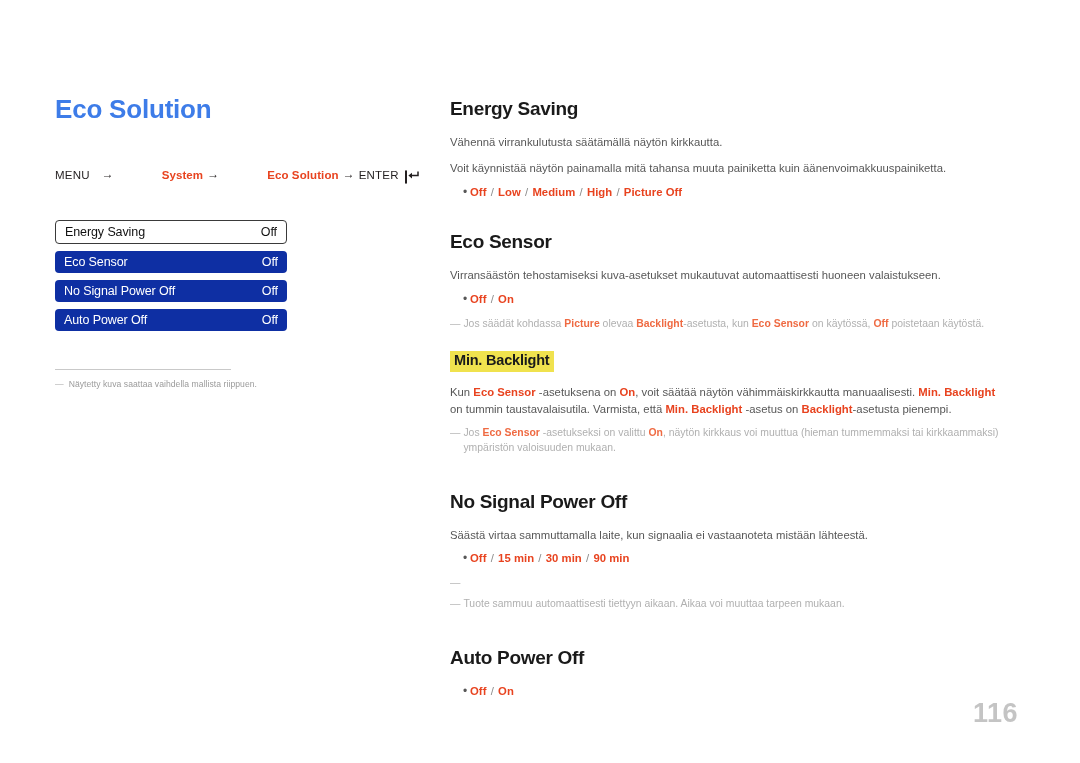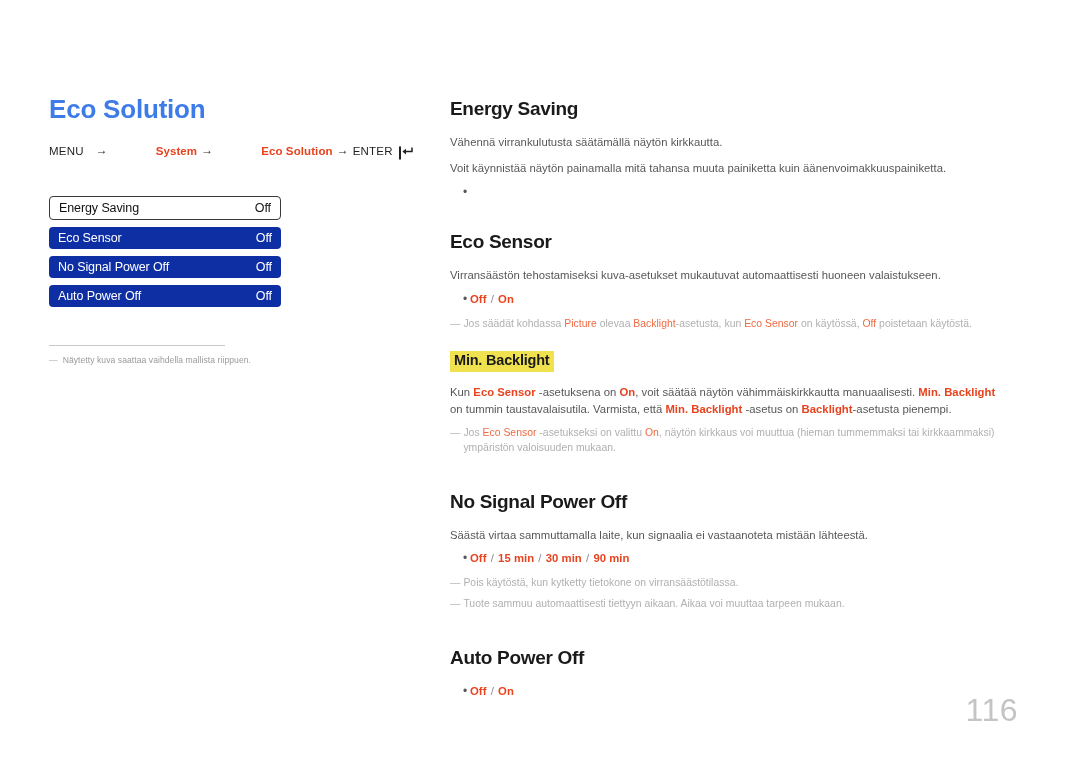--- a/index.html
+++ b/index.html
@@ -12,36 +12,36 @@
     height: 763px;
     position: relative;
     font-family: "Liberation Sans", sans-serif;
     color: #231f20;
     overflow: hidden;
   }
 
   
   #left-col {
     position: absolute;
-    left: 49px;
+    left: 55px;
     top: 95px;
     width: 350px;
   }
   #page-title {
     font-size: 26px;
     font-weight: bold;
     color: #3d7ce8;
     letter-spacing: -0.2px;
     line-height: 1.1;
     margin: 0;
   }
 
   
   #breadcrumb {
-    margin-top: 20px;
+    margin-top: 44px;
     font-size: 11.5px;
     color: #231f20;
     white-space: nowrap;
     display: flex;
     align-items: center;
     gap: 3px;
   }
   #breadcrumb .bc-text { letter-spacing: 0.2px; }
   #breadcrumb .bc-orange {
     color: #e8431f;
@@ -213,36 +213,36 @@
   .note-dash {
     flex: 0 0 auto;
     color: #b8b8b8;
     padding-right: 4px;
     font-size: 10.4px;
     letter-spacing: -1px;
   }
   .note-text { letter-spacing: 0.02px; }
   .note-text b {
     color: #ef6a42;
-    font-weight: normal;
+    font-weight: bold;
   }
 
   .gap-sm { height: 14px; }
   .gap-md { height: 22px; }
   .gap-lg { height: 30px; }
 
   
   #page-number {
     position: absolute;
     right: 62px;
     bottom: 34px;
-    font-size: 32px;
+    font-size: 27px;
     color: #c4c4c4;
     letter-spacing: 0.5px;
-    font-weight: normal;
+    font-weight: bold;
   }
 </style>
 </head>
 <body>
 
 <div id="left-col">
 
   <h1 id="page-title">Eco Solution</h1>
 
   <div id="breadcrumb">
@@ -294,20 +294,21 @@
 </div>
 
 <div id="right-col">
 
   <div class="section">
     <h2 class="sec-head">Energy Saving</h2>
     <p class="para">Vähennä virrankulutusta säätämällä näytön kirkkautta.</p>
     <p class="para tight">Voit käynnistää näytön painamalla mitä tahansa muuta painiketta kuin äänenvoimakkuuspainiketta.</p>
     <div class="bullet-row">
       <span class="bullet-dot">•</span>
+      <span class="bullet-text"><span>Off</span><span class="sep"> / </span><span>Low</span><span class="sep"> / </span><span>Medium</span><span class="sep"> / </span><span>High</span><span class="sep"> / </span><span>Picture Off</span></span>
     </div>
   </div>
 
   <div class="gap-md"></div>
 
   <div class="section">
     <h2 class="sec-head">Eco Sensor</h2>
     <p class="para tight">Virransäästön tehostamiseksi kuva-asetukset mukautuvat automaattisesti huoneen valaistukseen.</p>
     <div class="bullet-row">
       <span class="bullet-dot">•</span>
@@ -334,21 +335,20 @@
 
   <div class="section">
     <h2 class="sec-head">No Signal Power Off</h2>
     <p class="para tight">Säästä virtaa sammuttamalla laite, kun signaalia ei vastaanoteta mistään lähteestä.</p>
     <div class="bullet-row">
       <span class="bullet-dot">•</span>
       <span class="bullet-text"><span>Off</span><span class="sep"> / </span><span>15 min</span><span class="sep"> / </span><span>30 min</span><span class="sep"> / </span><span>90 min</span></span>
     </div>
     <div class="note-row">
       <span class="note-dash">—</span>
-      <span class="note-text">Pois käytöstä, kun kytketty tietokone on virransäästötilassa.</span>
     </div>
     <div class="note-row">
       <span class="note-dash">—</span>
       <span class="note-text">Tuote sammuu automaattisesti tiettyyn aikaan. Aikaa voi muuttaa tarpeen mukaan.</span>
     </div>
   </div>
 
   <div class="gap-lg"></div>
 
   <div class="section">

